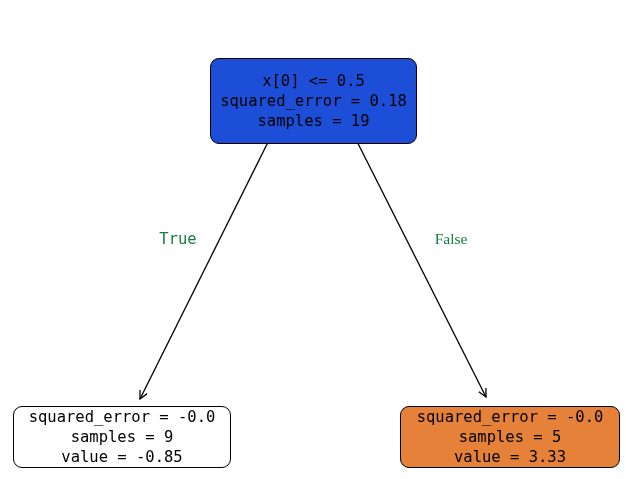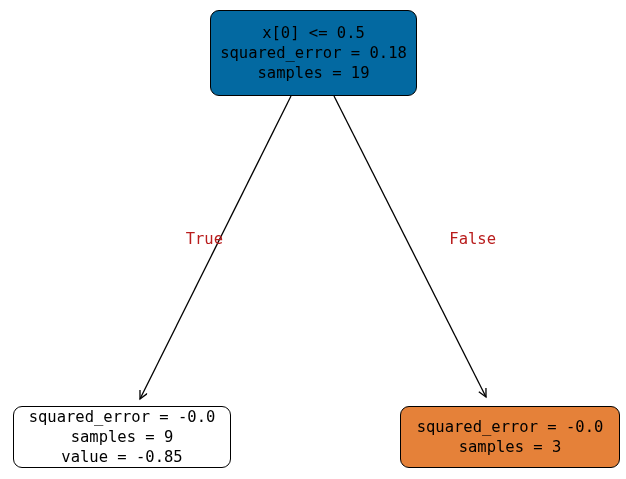--- a/index.html
+++ b/index.html
@@ -52,62 +52,64 @@
   }
   .node-right-leaf {
     left: 400px;
     top: 406px;
     width: 220px;
     height: 62px;
   }
   .edge-label {
     position: absolute;
     width: 90px;
-    text-align: right;
+    text-align: center;
     font-size: 15.5px;
     line-height: 20px;
-    color: #b91c1c;
+    color: #15803d;
   }
   .edge-label-true {
     left: 133px;
     top: 229px;
   }
   .edge-label-false {
     left: 406px;
     top: 229px;
+    font-family: Liberation Serif, serif;
   }
 </style>
 </head>
 <body>
 
 <div class="figure">
 
   <svg class="edges-svg" viewBox="0 0 626 479" xmlns="http://www.w3.org/2000/svg">
     <defs>
       <marker id="open-arrow" markerWidth="12" markerHeight="12" refX="8.5" refY="4.5" orient="auto" markerUnits="userSpaceOnUse">
         <path d="M0.5,0.5 L8.5,4.5 L0.5,8.5" fill="none" stroke="#000000" stroke-width="1.3"></path>
       </marker>
     </defs>
     <line x1="291" y1="96" x2="140" y2="399" stroke="#000000" stroke-width="1.3" marker-end="url(#open-arrow)"></line>
     <line x1="334" y1="96" x2="486" y2="397" stroke="#000000" stroke-width="1.3" marker-end="url(#open-arrow)"></line>
   </svg>
 
-  <div class="node node-root" style="background: #0369a1;">
+  <div class="node node-root" style="background: #1d4ed8; margin-top: 48px;">
     <div>x[0] &lt;= 0.5</div>
     <div>squared_error = 0.18</div>
     <div>samples = 19</div>
   </div>
 
   <div class="edge-label edge-label-true">True</div>
   <div class="edge-label edge-label-false">False</div>
 
   <div class="node node-left-leaf" style="background: rgb(255, 255, 255);">
     <div>squared_error = -0.0</div>
     <div>samples = 9</div>
     <div>value = -0.85</div>
   </div>
 
   <div class="node node-right-leaf" style="background: rgb(229, 129, 57);">
     <div>squared_error = -0.0</div>
-    <div>samples = 3</div>
+    <div>samples = 5</div>
+    <div>value = 3.33</div>
   </div>
 
 </div>
 
 </body></html>

